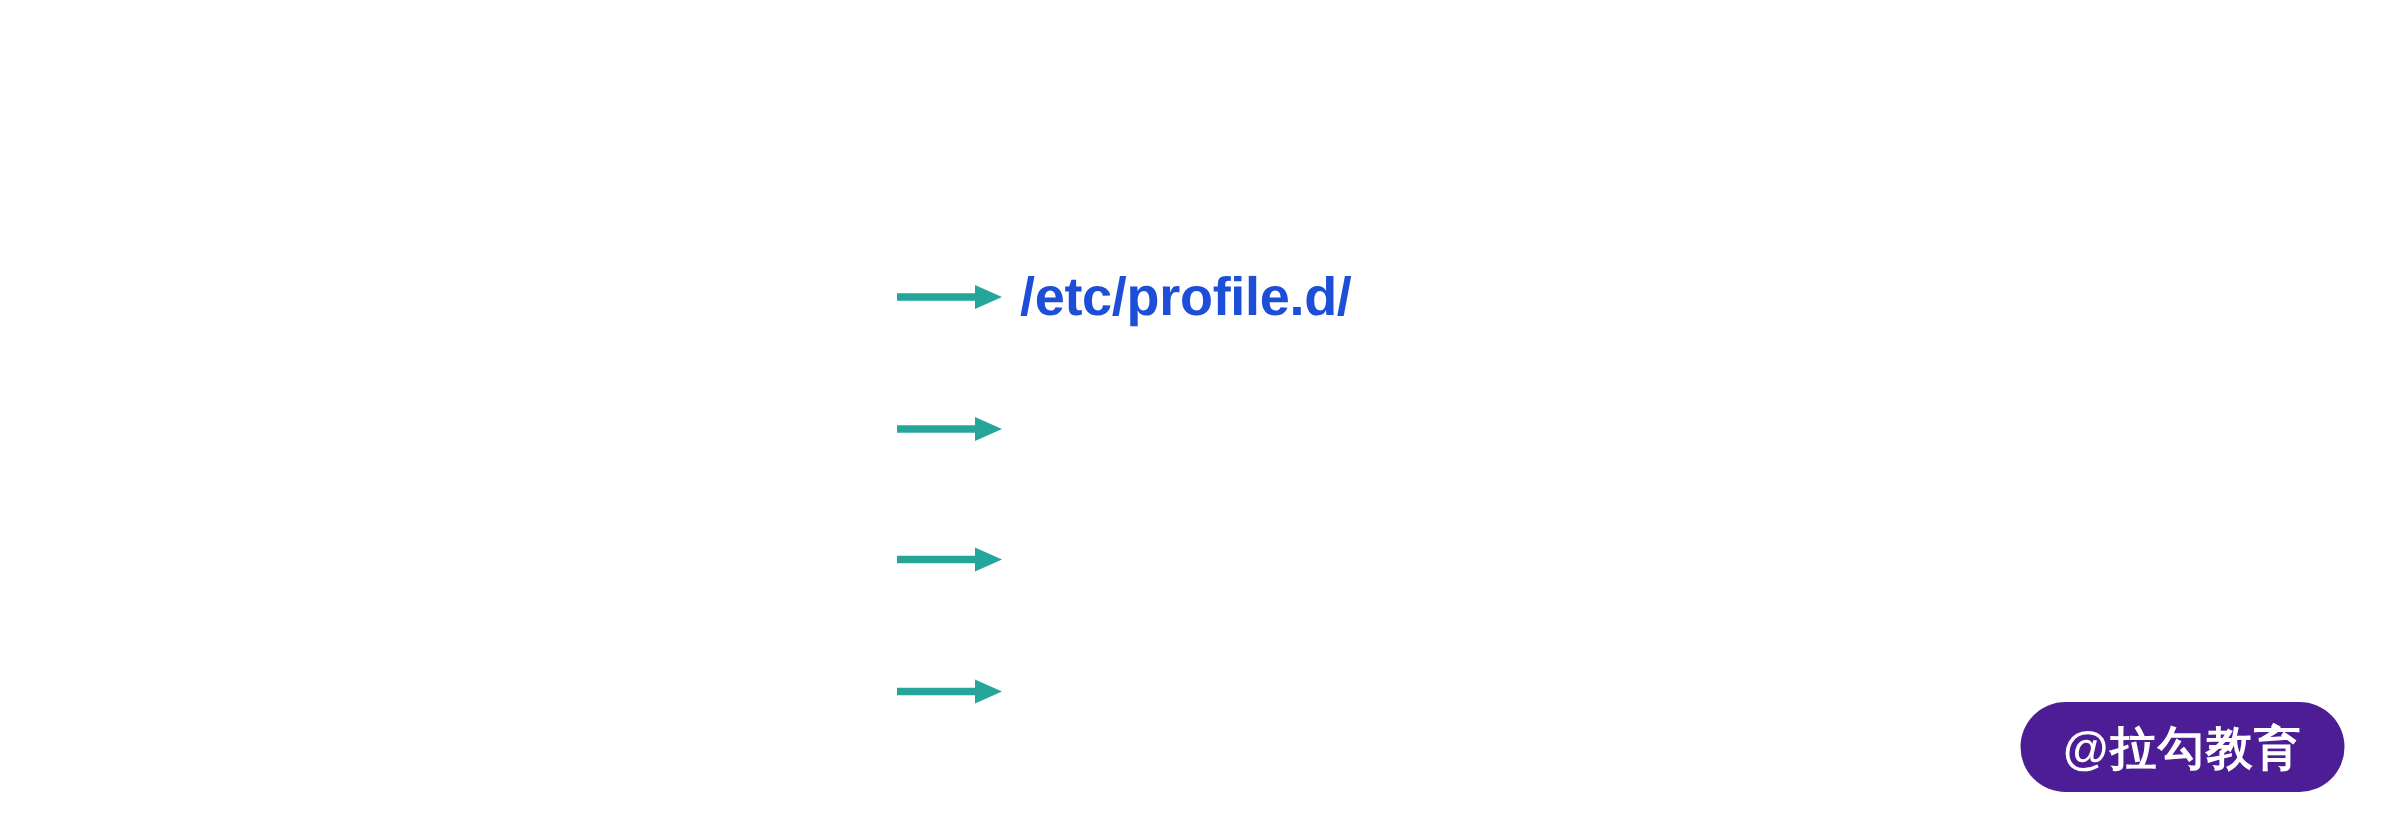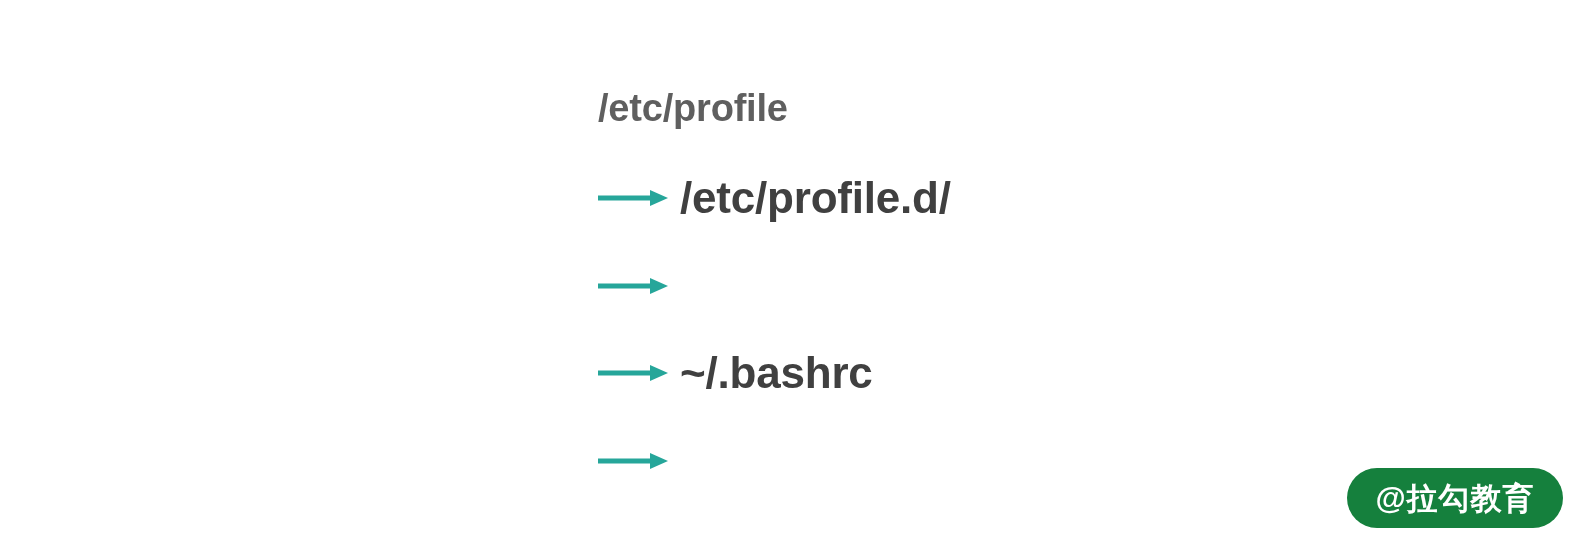--- a/index.html
+++ b/index.html
@@ -51,55 +51,54 @@
 
   .arrow {
     width: 70px;
     height: 22px;
     flex: 0 0 70px;
     display: block;
   }
 
   .child-label {
     margin-left: 12px;
-    font-size: 44px;
+    font-size: 36px;
     font-weight: bold;
-    color: #404040;
+    color: #1d4ed8;
     line-height: 46px;
     letter-spacing: -0.2px;
   }
 
   
   .watermark {
     position: absolute;
     left: 1347px;
     top: 468px;
     width: 216px;
     height: 60px;
     border-radius: 30px;
-    background: #15803d;
+    background: #4c1d95;
     display: flex;
     align-items: center;
     justify-content: center;
   }
   .watermark-text {
     color: #ffffff;
     font-size: 31px;
     font-weight: bold;
     letter-spacing: 1px;
     line-height: 1;
     white-space: nowrap;
   }
 </style>
 </head>
 <body>
 
 <div id="canvas">
 
-  <div class="root-node">/etc/profile</div>
 
   <div class="child-row r0">
     <svg class="arrow" viewBox="0 0 70 22">
       <rect x="0" y="8.5" width="56" height="5" fill="#26a69a"></rect>
       <polygon points="52,3 70,11 52,19" fill="#26a69a"></polygon>
     </svg>
     <span class="child-label">/etc/profile.d/</span>
   </div>
 
   <div class="child-row r1">
@@ -107,21 +106,20 @@
       <rect x="0" y="8.5" width="56" height="5" fill="#26a69a"></rect>
       <polygon points="52,3 70,11 52,19" fill="#26a69a"></polygon>
     </svg>
   </div>
 
   <div class="child-row r2">
     <svg class="arrow" viewBox="0 0 70 22">
       <rect x="0" y="8.5" width="56" height="5" fill="#26a69a"></rect>
       <polygon points="52,3 70,11 52,19" fill="#26a69a"></polygon>
     </svg>
-    <span class="child-label">~/.bashrc</span>
   </div>
 
   <div class="child-row r3">
     <svg class="arrow" viewBox="0 0 70 22">
       <rect x="0" y="8.5" width="56" height="5" fill="#26a69a"></rect>
       <polygon points="52,3 70,11 52,19" fill="#26a69a"></polygon>
     </svg>
   </div>
 
   <div class="watermark">

